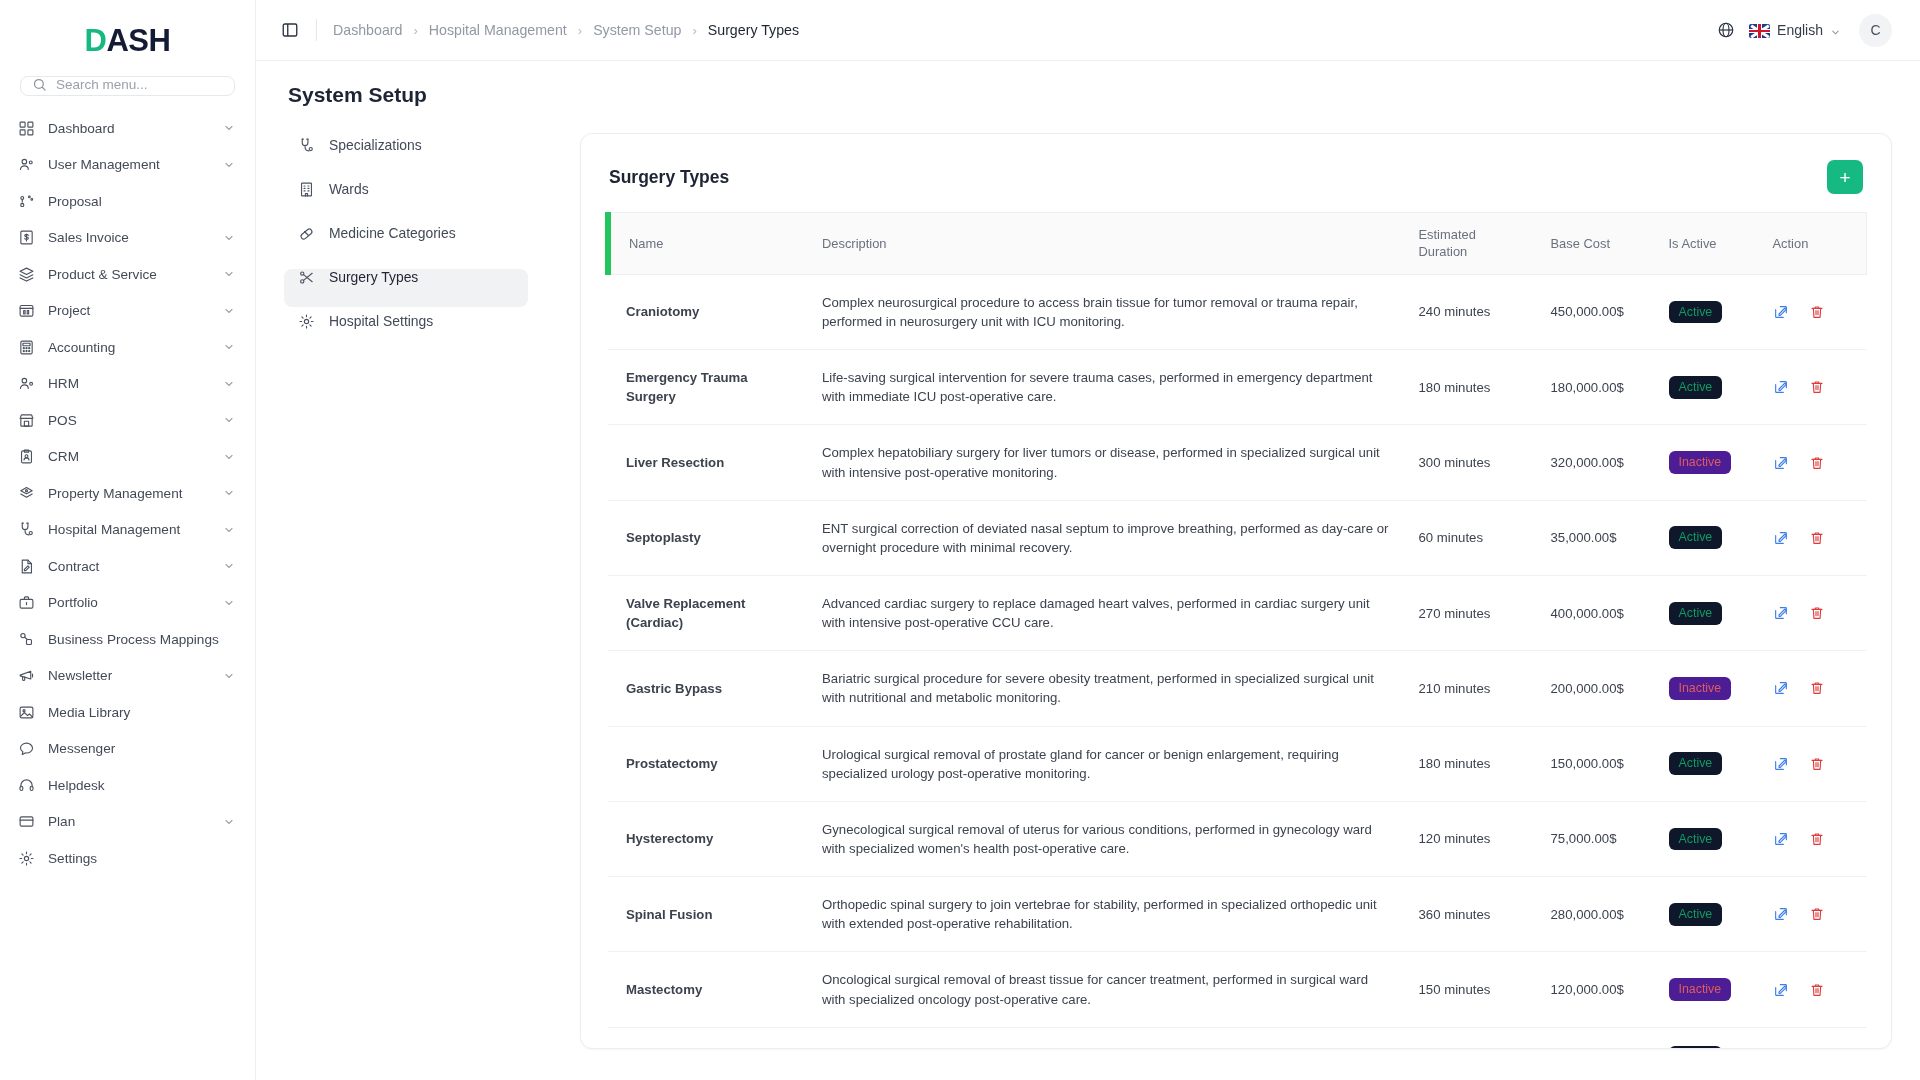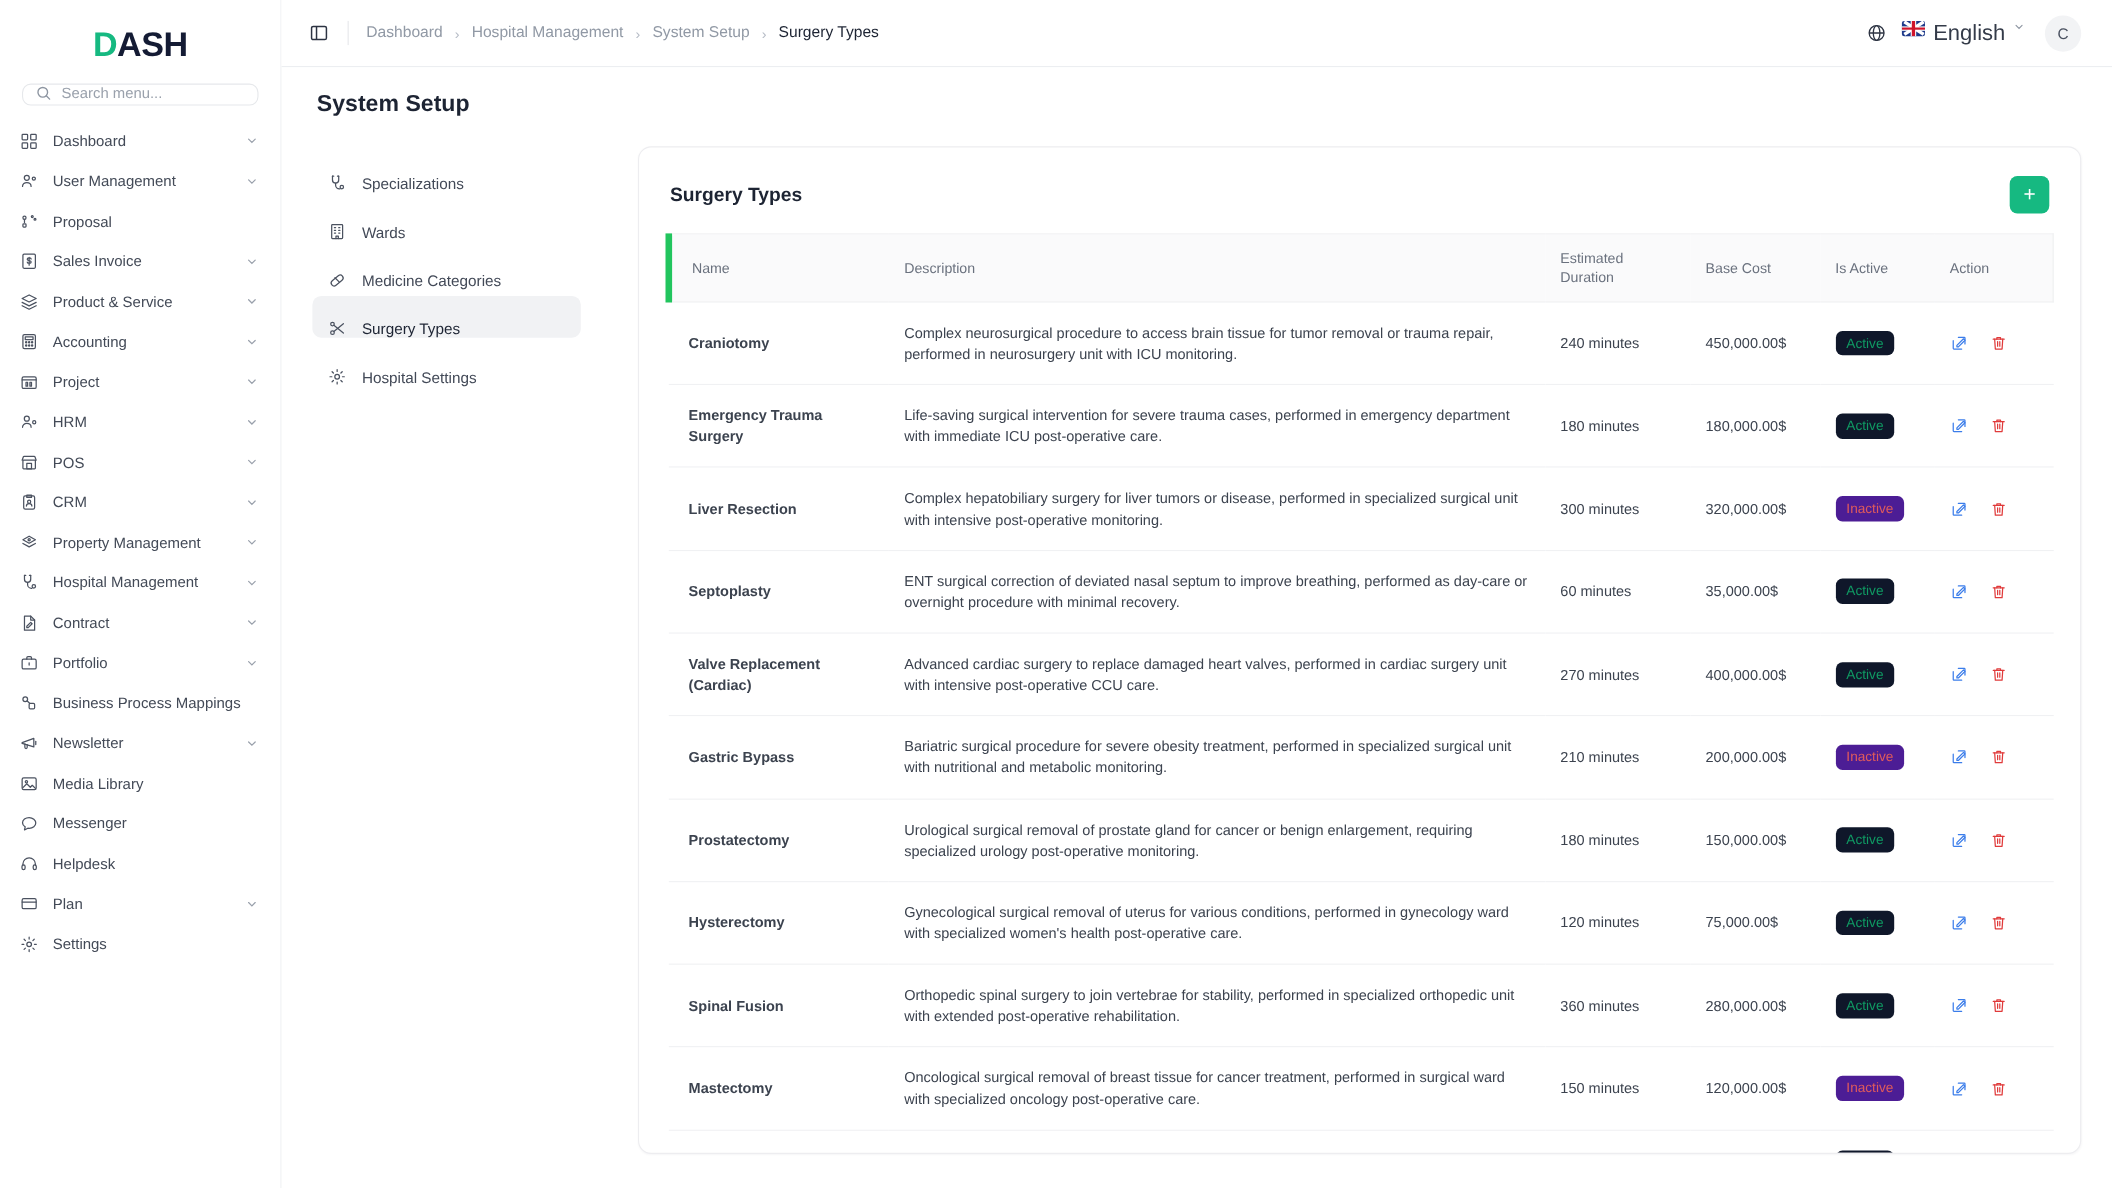--- a/index.html
+++ b/index.html
@@ -54,21 +54,21 @@
     background: #fff;
   }
   .panel-toggle { width: 24px; height: 24px; display: flex; align-items: center; justify-content: center; color: #2c3342; cursor: pointer; }
   .vdiv { width: 1px; height: 22px; background: #e5e7ea; margin: 0 16px 0 14px; }
   .crumbs { display: flex; align-items: center; gap: 11px; font-size: 14.2px; }
   .crumb { color: #9199a5; cursor: pointer; white-space: nowrap; }
   .crumb.active { color: #1d2433; font-weight: 500; cursor: default; }
   .crumb-sep { color: #b6bcc6; font-size: 13px; }
   .top-right { margin-left: auto; display: flex; align-items: center; gap: 14px; }
   .globe { color: #2c3342; display: flex; align-items: center; cursor: pointer; }
-  .lang { display: flex; align-items: flex-start; gap: 7px; cursor: pointer; font-size: 20px; color: #343b49; }
+  .lang { display: flex; align-items: flex-end; gap: 7px; cursor: pointer; font-size: 14px; color: #343b49; }
   .flag { width: 21px; height: 14px; border-radius: 2px; overflow: hidden; position: relative; background: #1e3a8a; flex: 0 0 21px; }
   .flag .f-diag, .flag .f-diag2 { position: absolute; left: 50%; top: -24%; width: 3px; height: 150%; background: #fff; }
   .flag .f-diag { transform: translateX(-50%) rotate(57deg); }
   .flag .f-diag2 { transform: translateX(-50%) rotate(-57deg); }
   .flag .f-h { position: absolute; left: 0; right: 0; top: 50%; height: 4px; margin-top: -2px; background: #fff; }
   .flag .f-v { position: absolute; top: 0; bottom: 0; left: 50%; width: 5px; margin-left: -2.5px; background: #fff; }
   .flag .f-h2 { position: absolute; left: 0; right: 0; top: 50%; height: 2px; margin-top: -1px; background: #cf142b; }
   .flag .f-v2 { position: absolute; top: 0; bottom: 0; left: 50%; width: 3px; margin-left: -1.5px; background: #cf142b; }
   .avatar {
     width: 33px; height: 33px; border-radius: 50%; background: #f2f3f5;
@@ -76,21 +76,21 @@
     font-size: 14px; color: #4a5160; cursor: pointer; margin-left: 4px;
   }
 
   .content { flex: 1; padding: 22px 28px 0 28px; overflow: hidden; display: flex; flex-direction: column; }
   .page-title { font-size: 21px; font-weight: 600; color: #1d2433; margin: 0 0 26px 4px; }
   .body-row { display: flex; gap: 52px; flex: 1; min-height: 0; }
 
   
   .subnav { width: 244px; min-width: 244px; padding-top: 4px; }
   .subnav-item {
-    display: flex; align-items: flex-end; gap: 14px;
+    display: flex; align-items: flex-start; gap: 14px;
     height: 38px; padding: 0 14px; border-radius: 8px;
     font-size: 13.9px; color: #424957; cursor: pointer; margin-bottom: 6px;
   }
   .subnav-item .ico { width: 17px; height: 17px; flex: 0 0 17px; display:flex; align-items:center; justify-content:center; color: #4b5260;}
   .subnav-item.active { background: #f1f2f4; color: #1d2433; }
 
   
   .card {
     flex: 1; background: #fff; border: 1px solid #ededf0; border-radius: 12px;
     box-shadow: 0 1px 2px rgba(16,24,40,0.04);
@@ -224,47 +224,47 @@
           <span class="lbl">Product &amp; Service</span>
           <span class="chev">
             <svg width="12" height="12" viewBox="0 0 24 24" fill="none" stroke="currentColor" stroke-width="2.2" stroke-linecap="round">
               <polyline points="6 9 12 15 18 9"></polyline>
             </svg>
           </span>
         </div>
         <div class="nav-item">
           <span class="ico">
             <svg width="17" height="17" viewBox="0 0 24 24" fill="none" stroke="currentColor" stroke-width="1.6" stroke-linecap="round" stroke-linejoin="round">
+              <rect x="3" y="5" width="18" height="15" rx="2"></rect>
+              <path d="M3 9h18"></path>
+              <rect x="8" y="12" width="2" height="5"></rect>
+              <rect x="13" y="12" width="2" height="5"></rect>
+            </svg>
+          </span>
+          <span class="lbl">Project</span>
+          <span class="chev">
+            <svg width="12" height="12" viewBox="0 0 24 24" fill="none" stroke="currentColor" stroke-width="2.2" stroke-linecap="round">
+              <polyline points="6 9 12 15 18 9"></polyline>
+            </svg>
+          </span>
+        </div>
+        <div class="nav-item">
+          <span class="ico">
+            <svg width="17" height="17" viewBox="0 0 24 24" fill="none" stroke="currentColor" stroke-width="1.6" stroke-linecap="round" stroke-linejoin="round">
               <rect x="4" y="3" width="16" height="18" rx="2"></rect>
               <rect x="7" y="6" width="10" height="3.5"></rect>
               <circle cx="8.2" cy="13" r=".8" fill="currentColor"></circle>
               <circle cx="12" cy="13" r=".8" fill="currentColor"></circle>
               <circle cx="15.8" cy="13" r=".8" fill="currentColor"></circle>
               <circle cx="8.2" cy="17" r=".8" fill="currentColor"></circle>
               <circle cx="12" cy="17" r=".8" fill="currentColor"></circle>
               <circle cx="15.8" cy="17" r=".8" fill="currentColor"></circle>
             </svg>
           </span>
           <span class="lbl">Accounting</span>
-          <span class="chev">
-            <svg width="12" height="12" viewBox="0 0 24 24" fill="none" stroke="currentColor" stroke-width="2.2" stroke-linecap="round">
-              <polyline points="6 9 12 15 18 9"></polyline>
-            </svg>
-          </span>
-        </div>
-        <div class="nav-item">
-          <span class="ico">
-            <svg width="17" height="17" viewBox="0 0 24 24" fill="none" stroke="currentColor" stroke-width="1.6" stroke-linecap="round" stroke-linejoin="round">
-              <rect x="3" y="5" width="18" height="15" rx="2"></rect>
-              <path d="M3 9h18"></path>
-              <rect x="8" y="12" width="2" height="5"></rect>
-              <rect x="13" y="12" width="2" height="5"></rect>
-            </svg>
-          </span>
-          <span class="lbl">Project</span>
           <span class="chev">
             <svg width="12" height="12" viewBox="0 0 24 24" fill="none" stroke="currentColor" stroke-width="2.2" stroke-linecap="round">
               <polyline points="6 9 12 15 18 9"></polyline>
             </svg>
           </span>
         </div>
         <div class="nav-item">
           <span class="ico">
             <svg width="17" height="17" viewBox="0 0 24 24" fill="none" stroke="currentColor" stroke-width="1.6" stroke-linecap="round" stroke-linejoin="round">
               <circle cx="9" cy="8" r="3.2"></circle>

